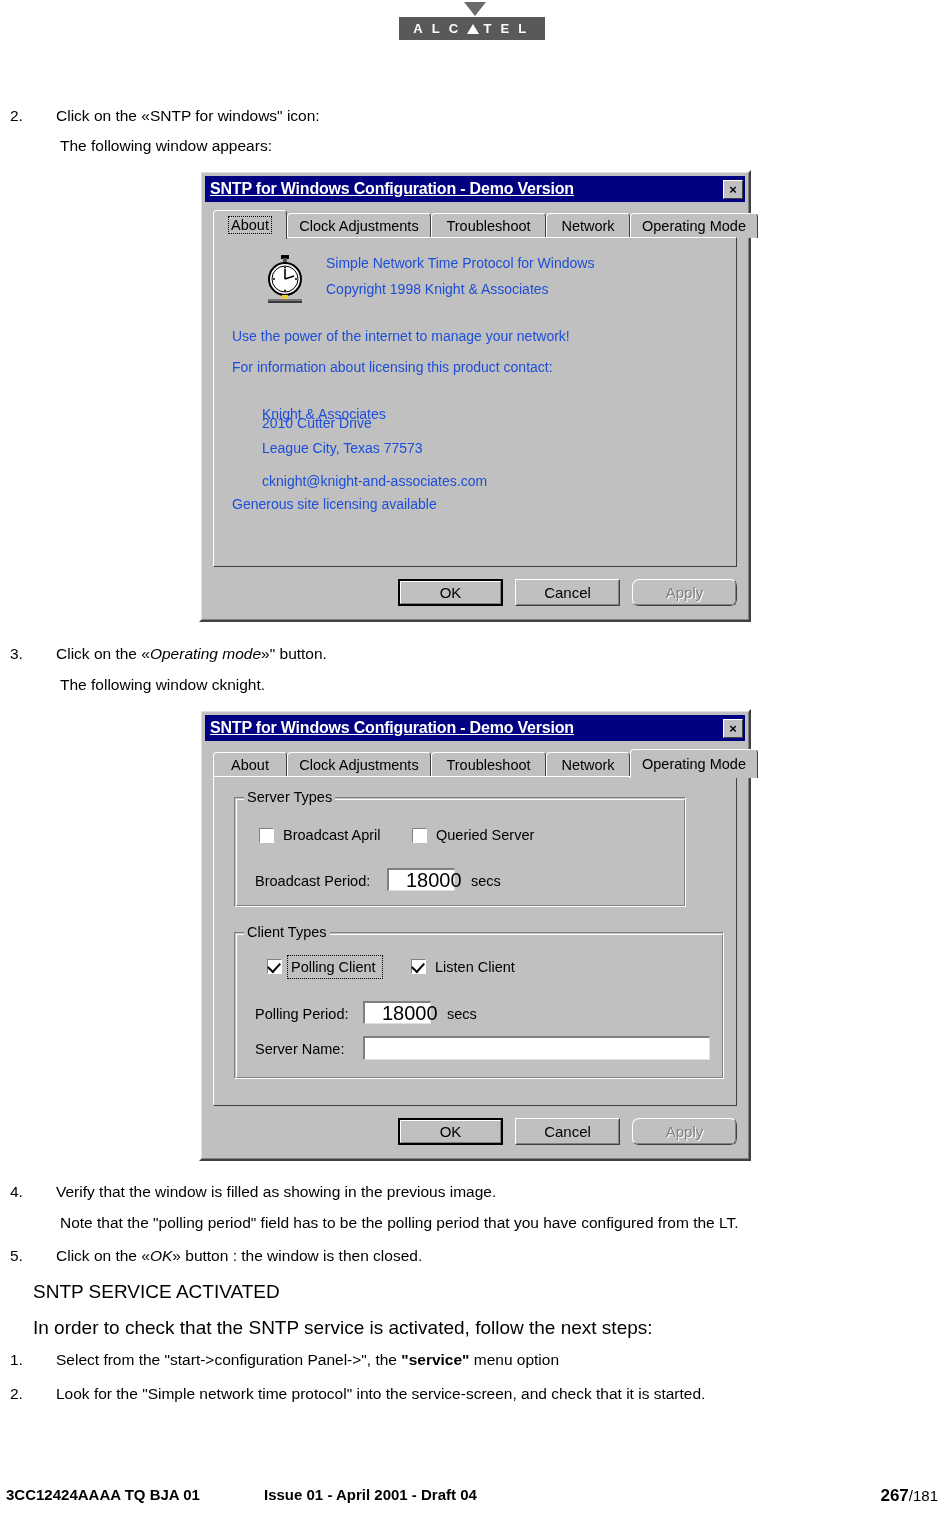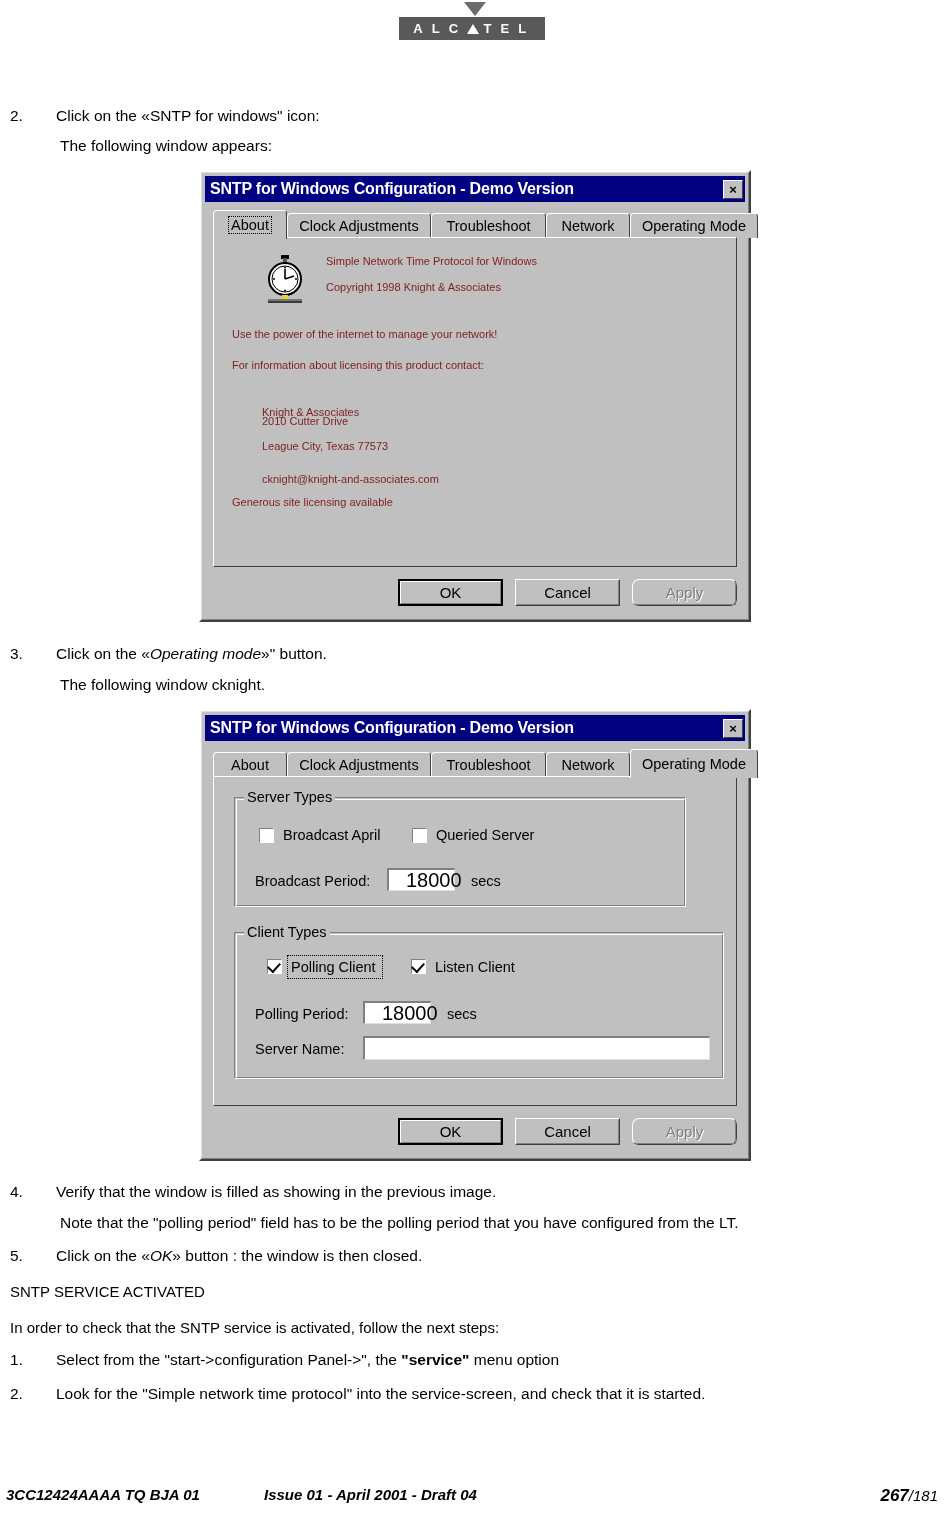--- a/index.html
+++ b/index.html
@@ -33,21 +33,21 @@
     display:inline-block;width:0;height:0;margin:0 4.5px 0 0;
     border-left:6px solid transparent;border-right:6px solid transparent;
     border-bottom:10px solid #fff;position:relative;top:0px;
   }
 
   
   .numstep{position:absolute;font-size:15.5px;line-height:20px;}
   .numstep .num{position:absolute;left:0;top:0;width:26px;}
   .numstep .txt{display:block;margin-left:46px;}
   .sub{position:absolute;font-size:15.5px;line-height:20px;margin-left:0;}
-  .plain{position:absolute;font-size:15px;line-height:20px;}
+  .plain{position:absolute;font-size:19px;line-height:20px;margin-left:23px;}
   i.it{font-style:italic;}
   b.bd{font-weight:bold;}
 
   
   .dlg{
     position:absolute;
     background:#c0c0c0;
     border-top:2px solid #ffffff;
     border-left:2px solid #ffffff;
     border-right:2px solid #404040;
@@ -62,21 +62,21 @@
     padding:3px;
   }
   .titlebar{
     height:26px;background:#000080;
     display:flex;align-items:center;
     padding:0 2px 0 5px;
     box-sizing:border-box;
   }
   .titlebar .t{
     color:#fff;font-size:16px;font-weight:bold;flex:1;
-    white-space:nowrap;letter-spacing:-0.2px;
+    white-space:nowrap;letter-spacing:-0.2px;text-decoration:underline;
   }
   .closebtn{
     width:20px;height:19px;background:#c0c0c0;
     border-top:1px solid #ffffff;border-left:1px solid #ffffff;
     border-right:1px solid #404040;border-bottom:1px solid #404040;
     display:flex;align-items:center;justify-content:center;
     font-size:13px;font-weight:bold;line-height:1;color:#000;
     box-sizing:border-box;font-family:"Liberation Sans",sans-serif;
   }
 
@@ -103,21 +103,21 @@
   .tabpage{
     position:relative;
     background:#c0c0c0;
     border-top:1px solid #ffffff;border-left:1px solid #ffffff;
     border-right:1px solid #404040;border-bottom:1px solid #404040;
     margin:-1px 8px 0 8px;
     box-sizing:border-box;
   }
 
   
-  .abt-line{position:absolute;font-size:11px;white-space:nowrap;color:#7f1d1d;}
+  .abt-line{position:absolute;font-size:14px;white-space:nowrap;color:#1d4ed8;}
 
   
   .clockicon{position:absolute;width:46px;height:50px;}
 
   
   .grp{
     position:absolute;
     border:1px solid #808080;
     border-right-color:#ffffff;border-bottom-color:#ffffff;
     box-sizing:border-box;
@@ -174,21 +174,21 @@
   .btn.default{
     border:2px solid #000;
   }
   .btn.default .in{
     border-top:1px solid #ffffff;border-left:1px solid #ffffff;
     border-right:1px solid #808080;border-bottom:1px solid #808080;
   }
   .btn.disabled{color:#808080;text-shadow:1px 1px 0 #ffffff;border-radius:7px;}
 
   
-  .footer{position:absolute;left:0;bottom:22px;width:944px;height:20px;font-size:15px;font-style:italic;}
+  .footer{position:absolute;left:0;bottom:22px;width:944px;height:20px;font-size:15px;}
   .f-left{position:absolute;left:6px;top:0;font-weight:bold;}
   .f-mid{position:absolute;left:264px;top:0;font-weight:bold;}
   .f-right{position:absolute;right:6px;top:0;}
   .f-right .pg{font-weight:bold;font-size:17px;}
 </style>
 </head>
 <body>
 
 <div class="logo-wrap">
   <div class="logo-tri"></div>

